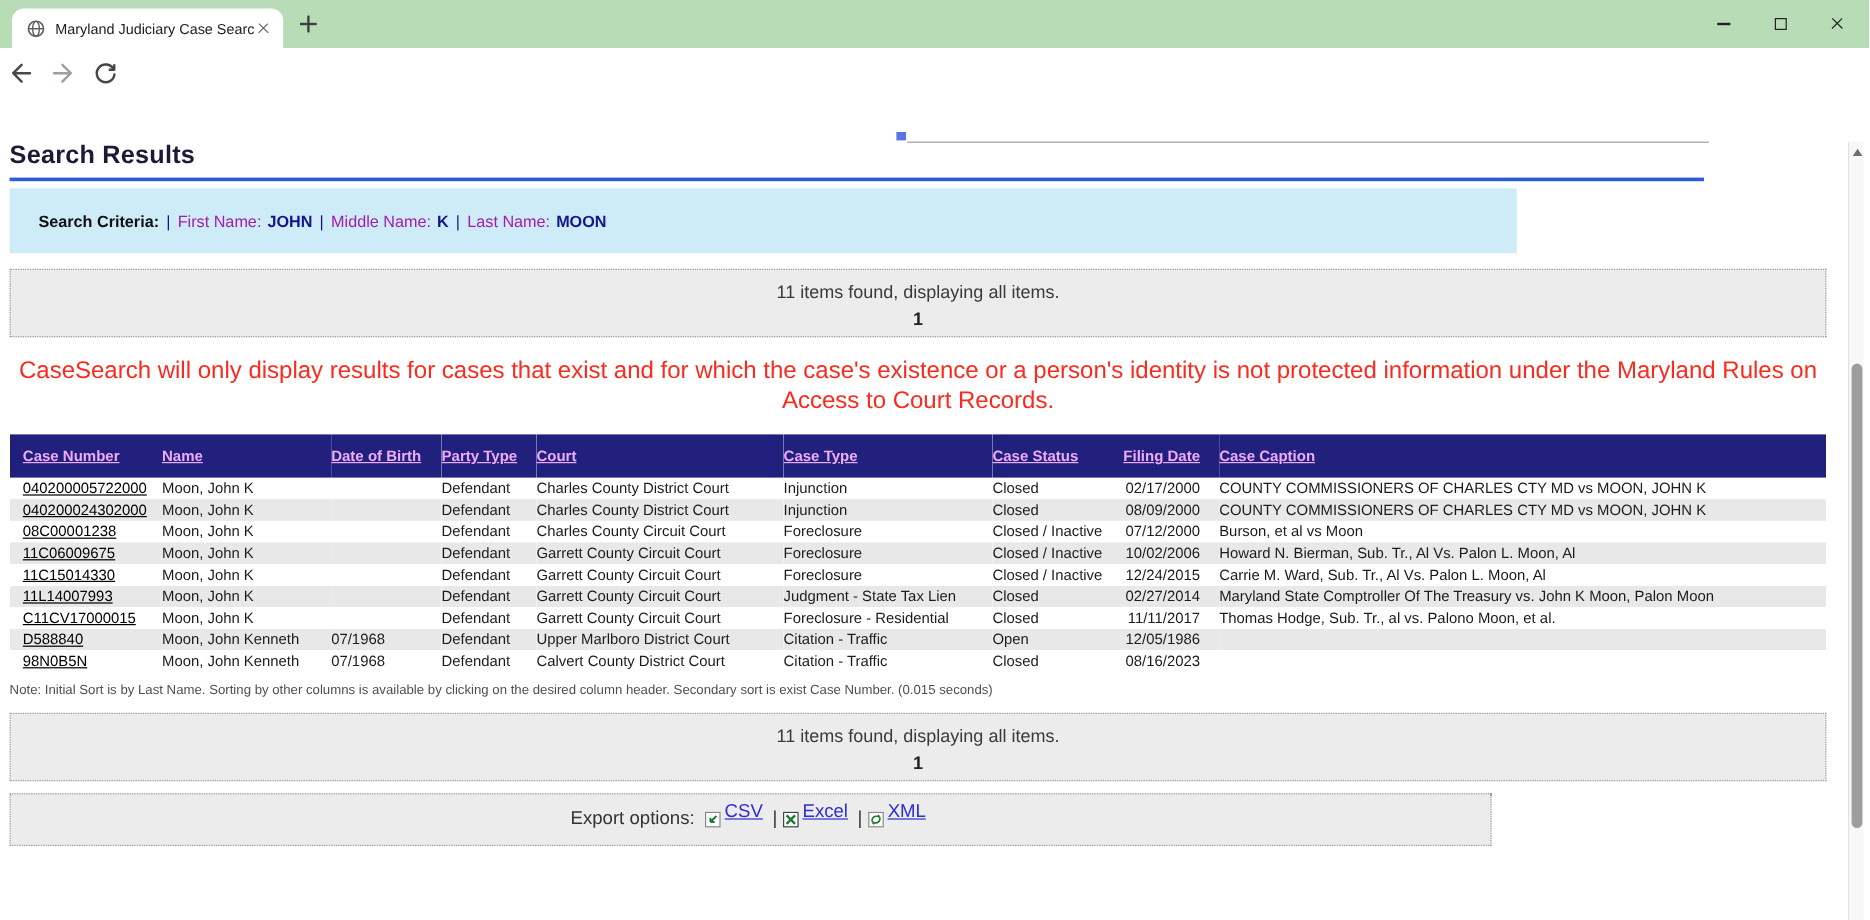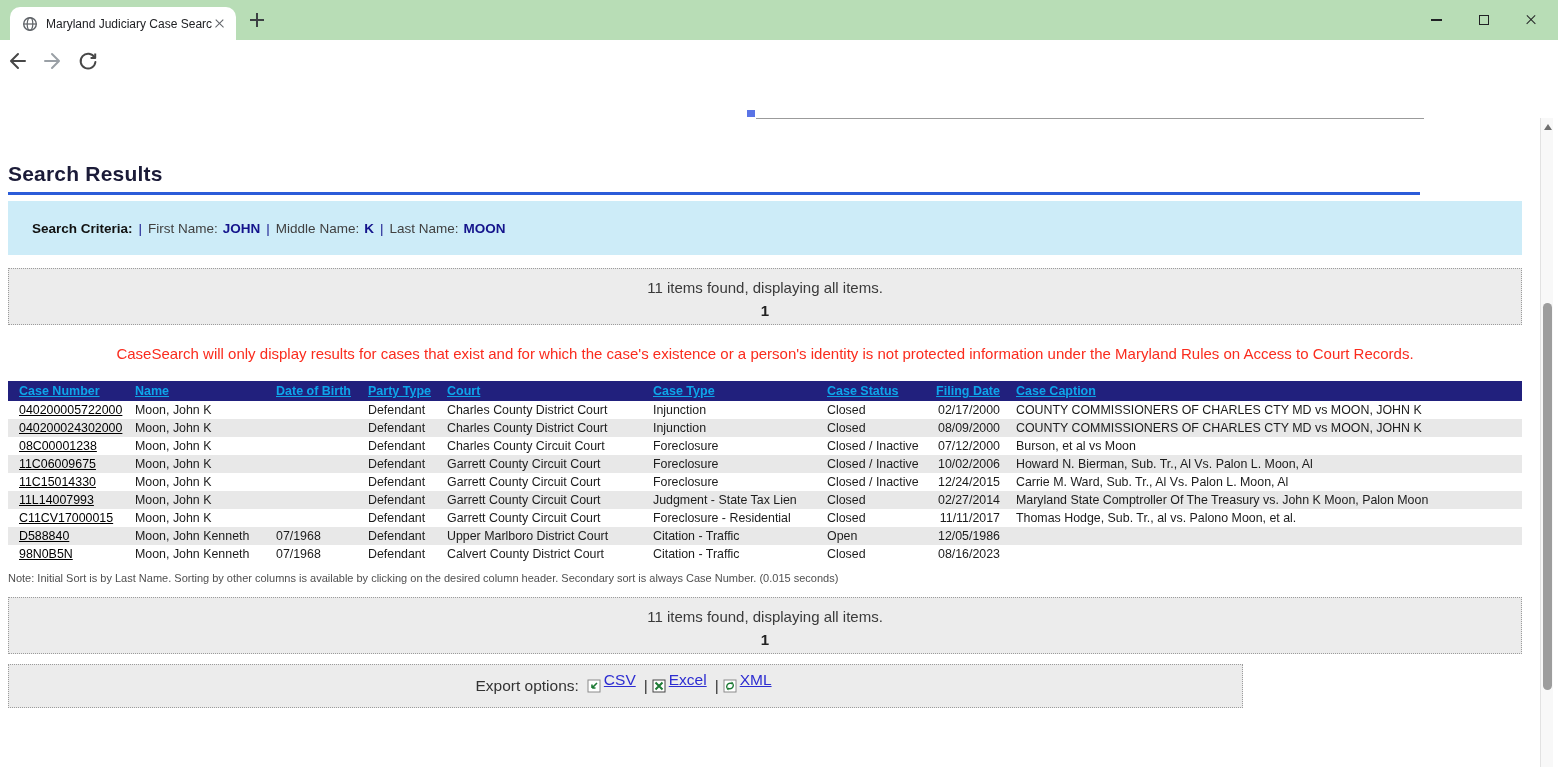--- a/index.html
+++ b/index.html
@@ -34,41 +34,41 @@
     border-radius:17px; display:flex; align-items:center; padding:0 12px 0 10px; }
   .url-text { font-size:13.5px; margin-left:10px; white-space:nowrap; flex:1; }
   .url-domain { color:#202124; } .url-path { color:#80868b; }
 
   
   .content { position:absolute; left:0; top:82px; width:1540px; height:685px; background:#fff; overflow:hidden; }
   .partial-rule { position:absolute; left:756px; top:36px; width:668px; height:0; border-top:1.5px solid #9b9b9b; }
   .partial-link-frag { position:absolute; left:747px; top:28px; width:8px; height:7px; background:#5a74e6; }
 
   .main-col { position:absolute; left:8px; top:0; width:1514px; }
-  .page-title-wrap { margin-top:80px; width:1412px; border-bottom:3px solid #2b5cd9; padding-bottom:6px; }
+  .page-title-wrap { margin-top:36px; width:1412px; border-bottom:3px solid #2b5cd9; padding-bottom:6px; }
   .page-title { font-size:21px; font-weight:600; color:#1b1b38; letter-spacing:.2px; }
 
-  .criteria-bar { margin-top:6px; width:1514px; height:54px; background:#cdecf8;
+  .criteria-bar { margin-top:6px; width:1256px; height:54px; background:#cdecf8;
     display:flex; align-items:center; padding-left:24px; font-size:13.5px; }
   .crit-label { font-weight:bold; color:#111; }
   .crit-sep { color:#14148c; margin:0 6px; }
-  .crit-key { color:#404040; }
+  .crit-key { color:#a21caf; }
   .crit-val { color:#14148c; font-weight:bold; margin-left:5px; }
 
   .items-box { margin-top:13px; width:1514px; height:57px; background:#ececec;
     border:1px dotted #9c9c9c; text-align:center; padding-top:8px; }
   .items-line { font-size:15px; color:#3a3a3a; line-height:22px; }
   .items-page { font-size:15px; font-weight:bold; color:#222; line-height:24px; }
 
   .notice { margin-top:16px; width:1522px; margin-left:-4px; text-align:center;
-    color:#fa2b1d; font-size:15px; line-height:25px; }
+    color:#fa2b1d; font-size:20px; line-height:25px; }
 
   table.results { margin-top:15px; width:1514px; border-collapse:collapse; table-layout:fixed; }
-  table.results th { background:#21207d; color:#0ea5e9; font-size:12.5px; font-weight:bold;
-    text-decoration:underline; text-align:left; height:20px; white-space:nowrap; overflow:hidden; }
+  table.results th { background:#21207d; color:#f0abfc; font-size:12.5px; font-weight:bold;
+    text-decoration:underline; text-align:left; height:36px; white-space:nowrap; overflow:hidden; }
   table.results td { font-size:12.4px; color:#1c1c1c; height:18px; white-space:nowrap; overflow:hidden; padding:0; }
   table.results tr.datarow:nth-child(even) { background:#e8e8e8; }
   table.results th:first-child, table.results td:first-child { padding-left:11px; }
   table.results th:nth-child(8), table.results td:nth-child(8) { text-align:right; padding-right:16px; }
   .case-link { color:#000000; text-decoration:underline; cursor:pointer; }
   .case-link.gray { color:#8a8a8a; }
 
   .note-line { margin-top:9px; font-size:11px; color:#4f4f4f; }
   .note-timing { }
 
@@ -293,21 +293,21 @@
               <td>Calvert County District Court</td>
               <td>Citation - Traffic</td>
               <td>Closed</td>
               <td>08/16/2023</td>
               <td></td>
             </tr>
           </tbody>
       </table>
 
       <div class="note-line">
-        <span>Note: Initial Sort is by Last Name. Sorting by other columns is available by clicking on the desired column header. Secondary sort is always Case Number.</span>
+        <span>Note: Initial Sort is by Last Name. Sorting by other columns is available by clicking on the desired column header. Secondary sort is exist Case Number.</span>
         <span class="note-timing">(0.015 seconds)</span>
       </div>
 
       <div class="items-box">
         <div class="items-line">11 items found, displaying all items.</div>
         <div class="items-page">1</div>
       </div>
 
       <div class="export-box">
         <span class="export-label">Export options:</span>

